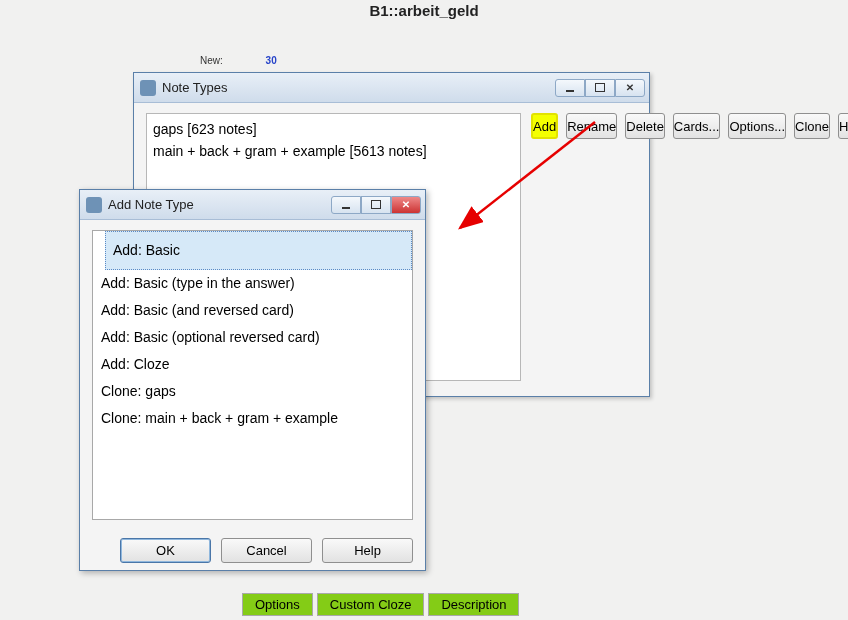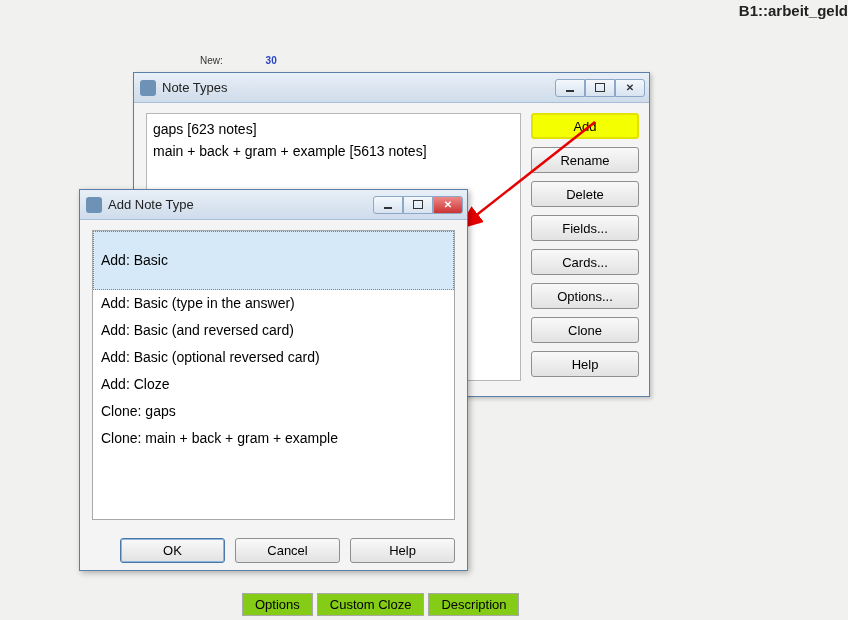--- a/index.html
+++ b/index.html
@@ -12,21 +12,21 @@
     background: #f1f1f0;
     position: relative;
     overflow: hidden;
   }
 
   .deck-title {
     position: absolute;
     top: 2px;
     left: 0;
     width: 848px;
-    text-align: right;
+    text-align: center;
     font-weight: bold;
     font-size: 15px;
     color: #222;
   }
 
   .new-row {
     position: absolute;
     top: 55px;
     left: 200px;
     font-size: 10px;
@@ -108,21 +108,20 @@
     border:1px solid #b7b7b7;
     height: 268px;
     padding: 4px 6px;
     font-size: 14px;
     line-height: 22px;
     overflow:hidden;
   }
   .nt-side {
     width: 108px;
     display:flex;
-    flex-direction:column;
     gap: 8px;
   }
   .side-btn {
     height: 26px;
     border: 1px solid #8f8f8f;
     border-radius: 3px;
     background: linear-gradient(#f9f9f9,#e2e2e2);
     font-size: 13px;
     cursor:pointer;
     display:flex; align-items:center; justify-content:center;
@@ -131,21 +130,21 @@
     background: #f4ff00;
     border: 2px solid #e2e200;
     font-weight: 500;
   }
 
   
   .dlg-add {
     position: absolute;
     top: 189px;
     left: 79px;
-    width: 389px;
+    width: 347px;
     height: 382px;
     background: #f4f4f4;
     border: 1px solid #5a7fa8;
     box-shadow: 2px 2px 6px rgba(0,0,0,0.28);
   }
   .add-body { padding: 10px 12px; }
   .add-list {
     width: 100%;
     height: 290px;
     background:#fff;
@@ -155,21 +154,22 @@
     overflow:hidden;
   }
   .add-list .opt {
     padding: 3px 8px;
     line-height: 21px;
     cursor:pointer;
   }
   .add-list .opt.selected {
     background: #d6e9f8;
     border: 1px dotted #5a8ac6;
-    padding: 18px 7px;
+    padding: 8px 7px;
+    margin-left: 12px;
   }
   .add-footer {
     display:flex;
     gap: 10px;
     padding: 8px 12px 0;
     margin-left: 28px;
   }
   .add-footer .btn2 {
     flex:1;
     height:25px;
@@ -220,21 +220,20 @@
   </div>
   <div class="nt-body">
     <div class="nt-list">
       <div>gaps [623 notes]</div>
       <div>main + back + gram + example [5613 notes]</div>
     </div>
     <div class="nt-side">
       <div class="side-btn highlight">Add</div>
       <div class="side-btn">Rename</div>
       <div class="side-btn">Delete</div>
-      <div class="side-btn">Fields...</div>
       <div class="side-btn">Cards...</div>
       <div class="side-btn">Options...</div>
       <div class="side-btn">Clone</div>
       <div class="side-btn">Help</div>
     </div>
   </div>
 </div>
 
 <svg class="arrow-svg">
   <defs>

